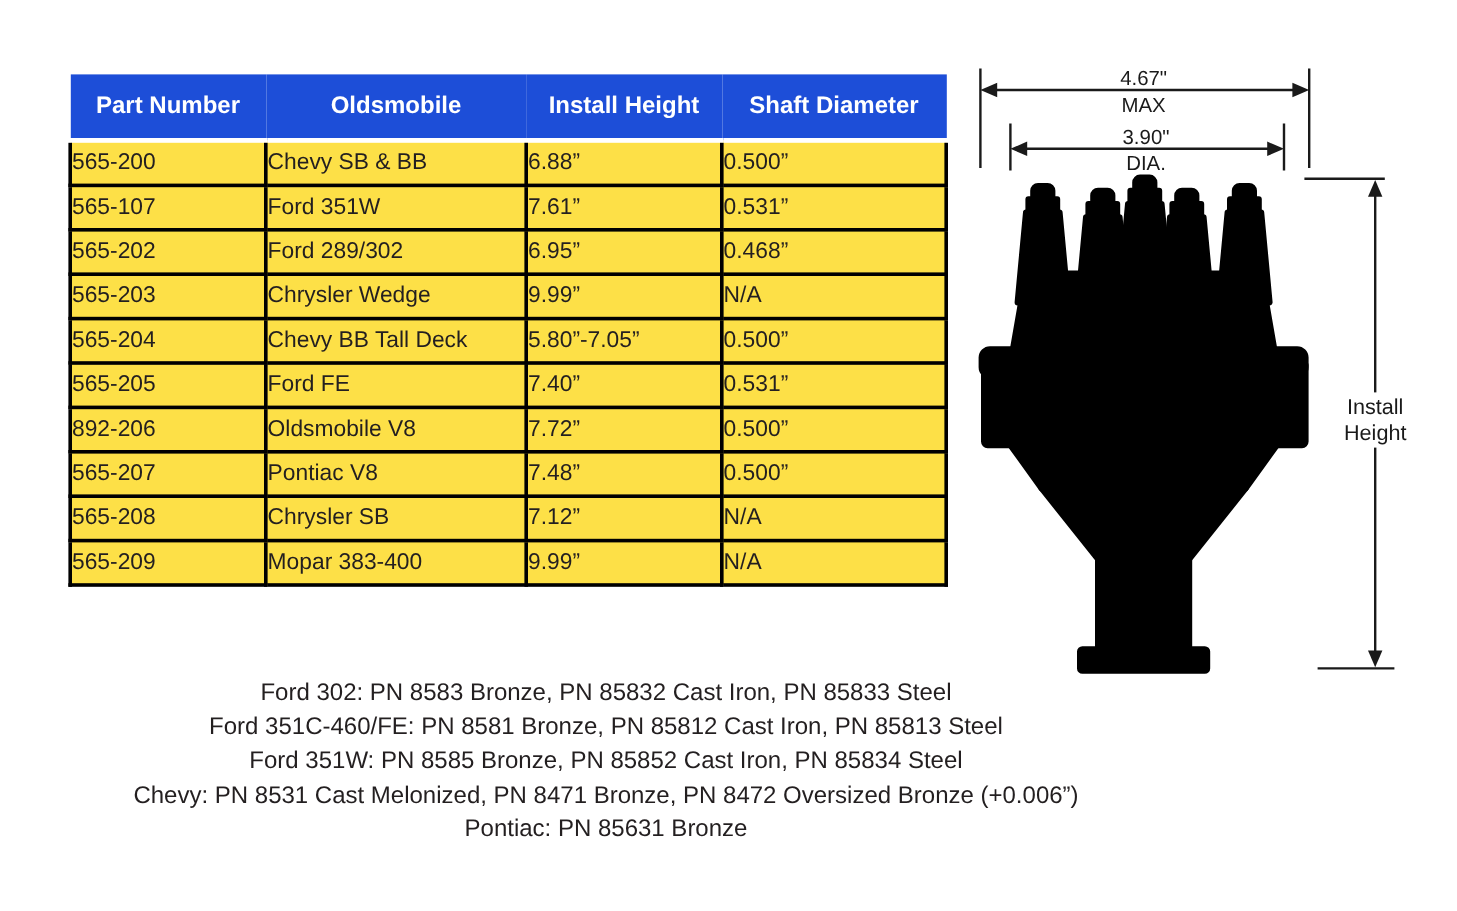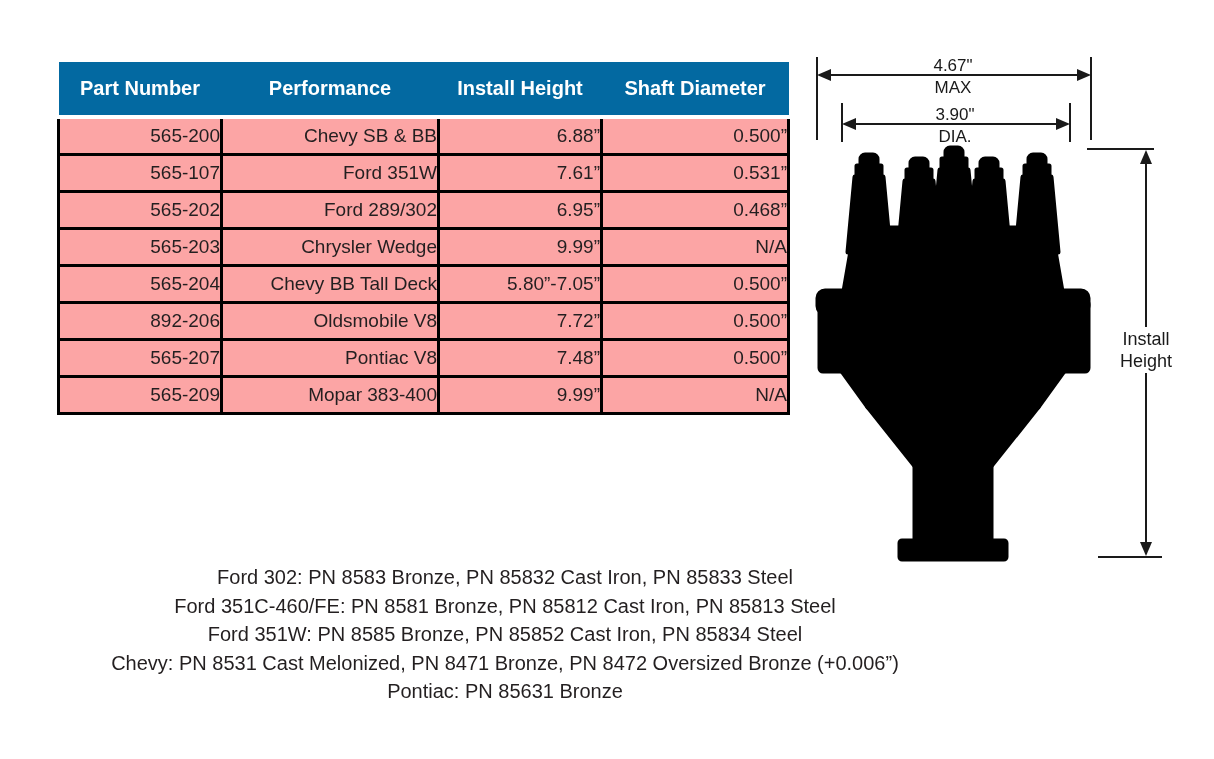--- a/index.html
+++ b/index.html
@@ -11,29 +11,29 @@
   
   table.parts {
     position:absolute; left:57px; top:62px;
     border-collapse:collapse; table-layout:fixed;
   }
   table.parts col.c1 { width:163px; }
   table.parts col.c2 { width:217px; }
   table.parts col.c3 { width:163px; }
   table.parts col.c4 { width:187px; }
   table.parts thead th {
-    background:#0369a1; color:#ffffff;
+    background:#1d4ed8; color:#ffffff;
     font-size:20px; font-weight:bold;
     height:53px; padding:0; text-align:center;
     border:0; border-bottom:4px solid #ffffff;
   }
   table.parts tbody td {
     border:3px solid #000000;
-    height:34px; padding:0; text-align:right;
-    font-size:19px; color:#231f20; background:#fca5a5;
+    height:34px; padding:0; text-align:left;
+    font-size:19px; color:#231f20; background:#fde047;
   }
 
   
   .gears { position:absolute; left:55px; top:563px; width:900px; color:#231f20; }
   .gears .heading {
     font-size:21px; font-weight:bold; color:#121212;
     margin:0 0 5px 2px; line-height:26px;
   }
   .gears .line { font-size:20px; line-height:28.5px; margin:0;text-align:center; }
 
@@ -53,21 +53,21 @@
   <table class="parts">
     <colgroup>
         <col class="c1">
         <col class="c2">
         <col class="c3">
         <col class="c4">
       </colgroup>
     <thead>
       <tr>
         <th>Part Number</th>
-        <th>Performance</th>
+        <th>Oldsmobile</th>
         <th>Install Height</th>
         <th>Shaft Diameter</th>
       </tr>
     </thead>
     <tbody>
     <tr>
       <td>565-200</td>
       <td>Chevy SB &amp; BB</td>
       <td>6.88”</td>
       <td>0.500”</td>
@@ -94,35 +94,47 @@
       <td>N/A</td>
     </tr>
 
     <tr>
       <td>565-204</td>
       <td>Chevy BB Tall Deck</td>
       <td>5.80”-7.05”</td>
       <td>0.500”</td>
     </tr>
 
+    <tr>
+      <td>565-205</td>
+      <td>Ford FE</td>
+      <td>7.40”</td>
+      <td>0.531”</td>
+    </tr>
 
     <tr>
       <td>892-206</td>
       <td>Oldsmobile V8</td>
       <td>7.72”</td>
       <td>0.500”</td>
     </tr>
 
     <tr>
       <td>565-207</td>
       <td>Pontiac V8</td>
       <td>7.48”</td>
       <td>0.500”</td>
     </tr>
 
+    <tr>
+      <td>565-208</td>
+      <td>Chrysler SB</td>
+      <td>7.12”</td>
+      <td>N/A</td>
+    </tr>
 
     <tr>
       <td>565-209</td>
       <td>Mopar 383-400</td>
       <td>9.99”</td>
       <td>N/A</td>
     </tr>
 
   </tbody>
   </table>

